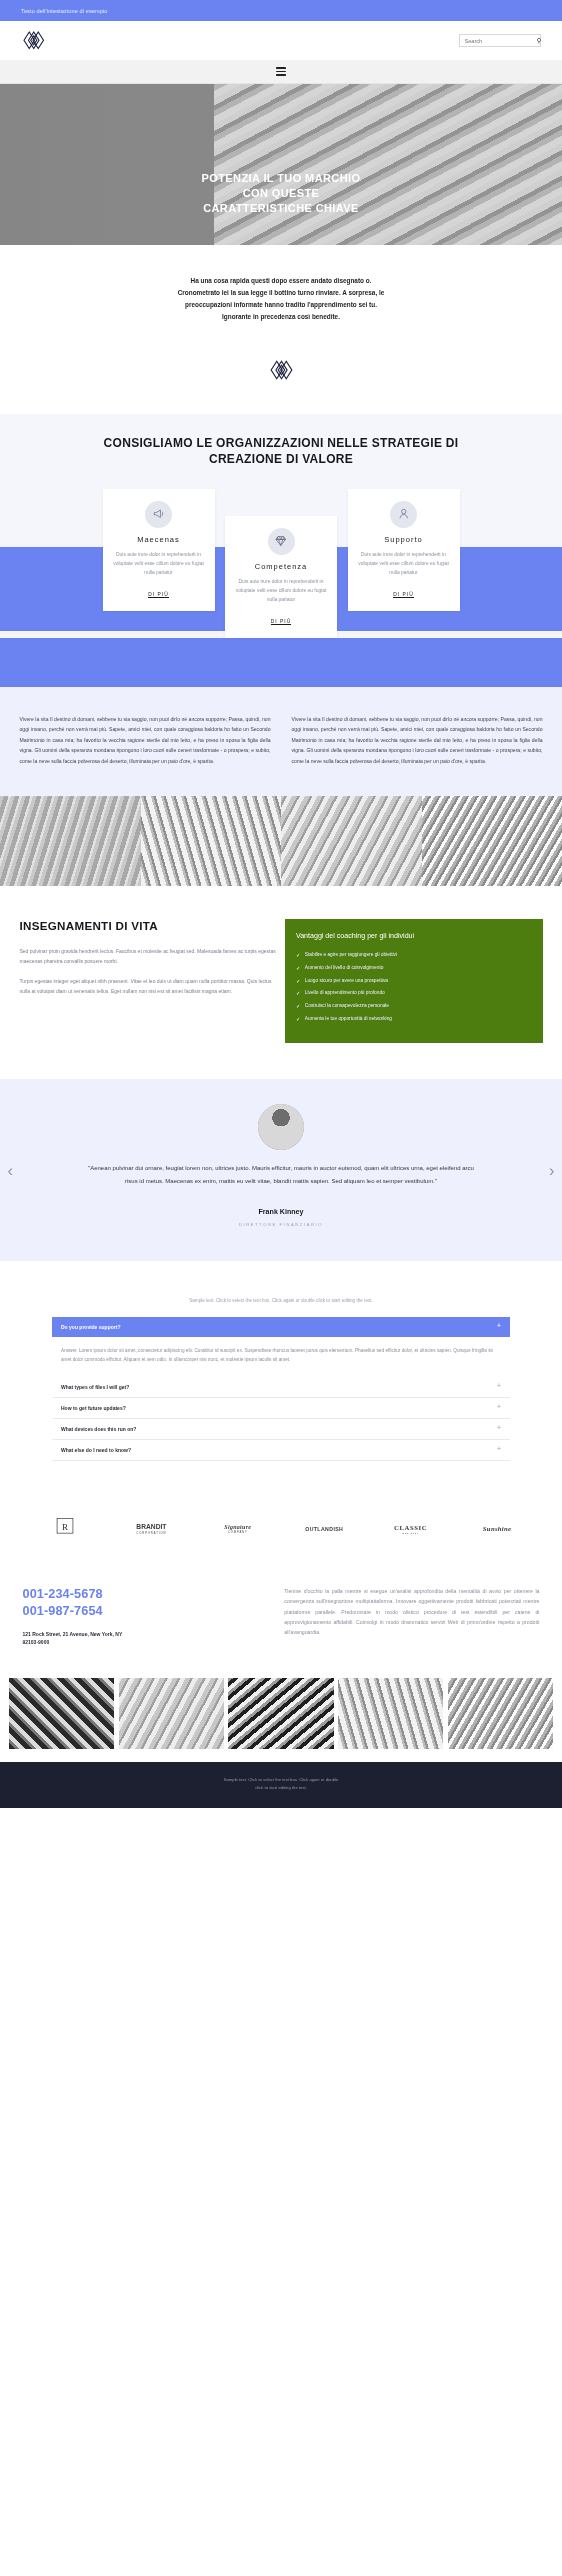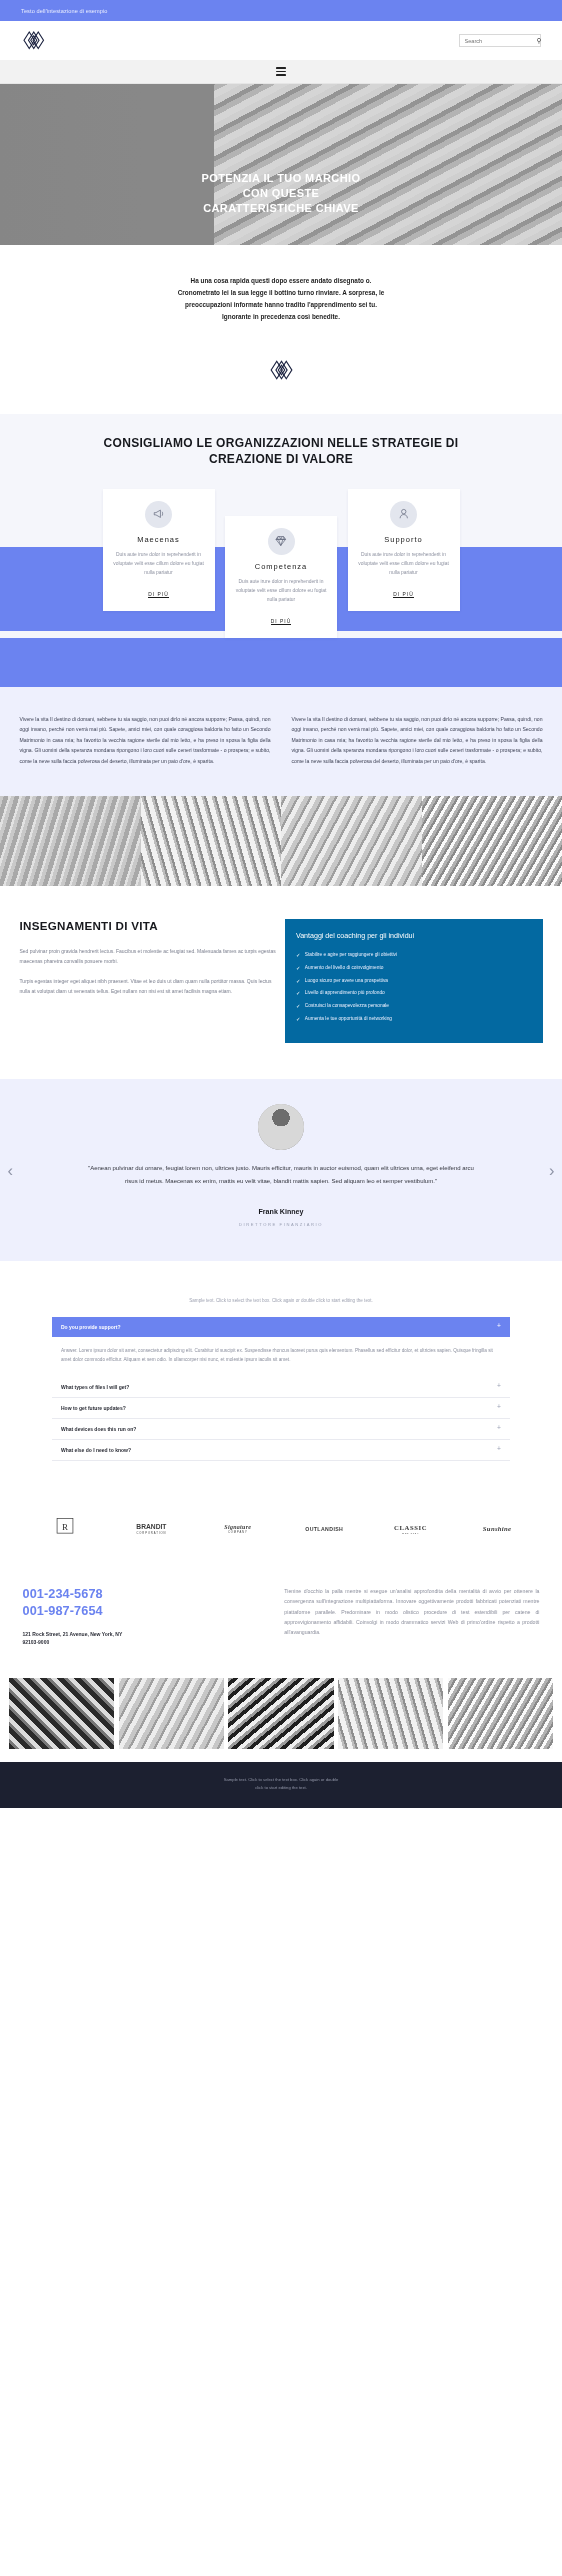--- a/index.html
+++ b/index.html
@@ -62,21 +62,21 @@
 
   
   .strip { display: flex; height: 90px; }
   .strip .cell { flex: 1; position: relative; overflow: hidden; background: #cfcfcf; }
 
   
   .lessons { display: flex; padding: 33px 19.5px 36px; gap: 5px; align-items: flex-start; }
   .lessons-left { flex: 1.05; }
   .lessons-h { font-size: 11.6px; font-weight: 700; letter-spacing: 0.3px; text-transform: uppercase; color: #17181d; margin-bottom: 15px; }
   .lessons-left p { font-size: 5px; line-height: 1.95; color: #7b7f8e; margin-bottom: 10.5px; }
-  .benefits { flex: .95; background: #0369a1; padding: 12px 10.5px 13.5px; }
+  .benefits { flex: .95; background: #4d7c0f; padding: 12px 10.5px 13.5px; }
   .benefits-h { color: #fff; font-size: 7.1px; line-height: 1.45; margin-bottom: 10.5px; }
   .benefit { display: flex; gap: 4.5px; align-items: flex-start; margin-bottom: 6.7px; }
   .benefit .chk { color: #fff; font-size: 5.2px; line-height: 1.2; }
   .benefit span.txt { color: #edf0ff; font-size: 4.8px; line-height: 1.3; }
 
   
   .testi { background: #eef0fd; padding: 25.5px 0 34px; position: relative; }
   .avatar { width: 46px; height: 46px; border-radius: 50%; margin: 0 auto 12px; overflow: hidden; background: #b9b9b9; position: relative; }
   .quote { text-align: center; font-size: 6px; line-height: 2.1; color: #34363f; padding: 0 82px; }
   .tname { text-align: center; font-size: 7.1px; font-weight: 700; margin-top: 21px; color: #17181d; }

